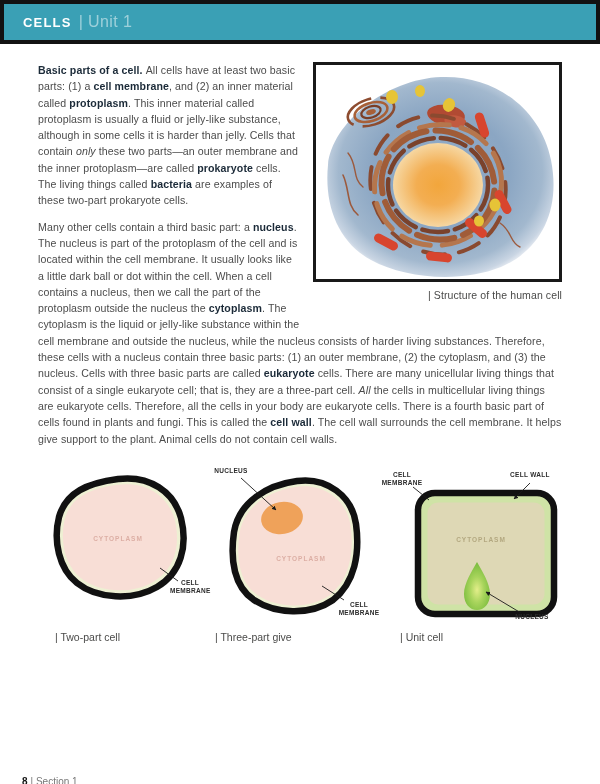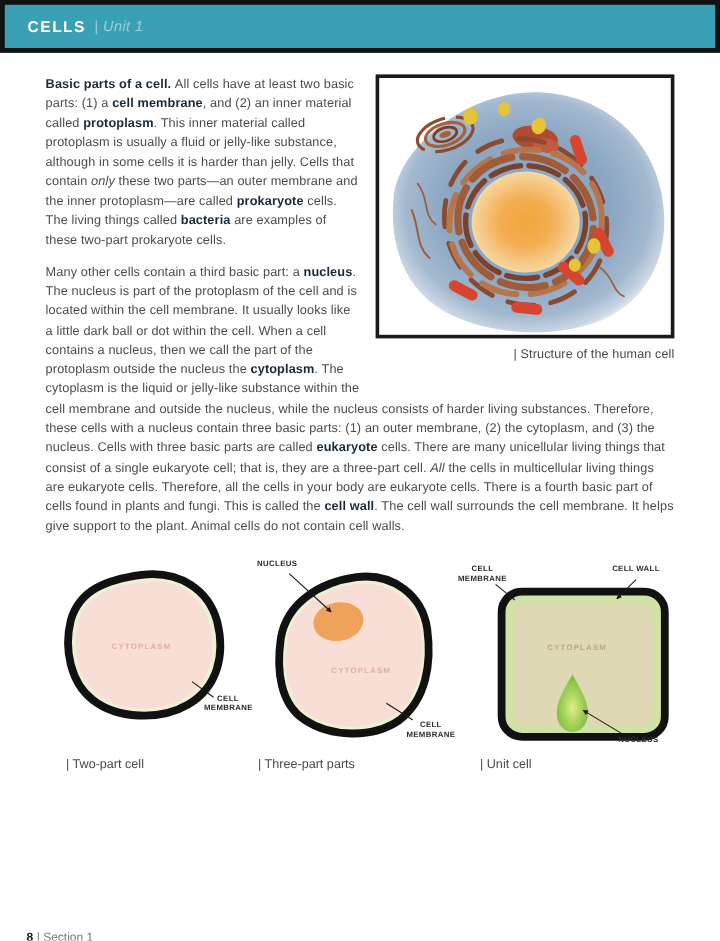--- a/index.html
+++ b/index.html
@@ -4,21 +4,21 @@
 <style>
   html,body{margin:0;padding:0;background:#ffffff;}
   .page{position:relative;width:600px;height:784px;background:#ffffff;overflow:hidden;
         font-family:"Liberation Sans",sans-serif;padding-left:40px;-webkit-font-smoothing:antialiased;}
 
   
   .unit-banner{position:absolute;left:0;top:0;width:600px;height:44px;box-sizing:border-box;
                background:var(--accent_teal,#3aa0b5);border:4px solid #121212;
                display:flex;align-items:center;padding-left:19px;}
   .banner-title{color:#ffffff;font-weight:700;font-size:13px;letter-spacing:1.2px;}
-  .banner-unit{color:rgba(255,255,255,0.5);font-size:12px;margin-left:7px;letter-spacing:.4px;font-style:italic;}
+  .banner-unit{color:rgba(255,255,255,0.5);font-size:16px;margin-left:7px;letter-spacing:.4px;}
 
   
   .article{position:absolute;left:38px;top:62px;width:524px;
            font-size:10.6px;line-height:16.3px;color:var(--body_text,#4b4b4b);letter-spacing:.1px;}
   .article p{margin:0 0 10px 0;}
   .rt-b{font-weight:700;color:var(--bold_text,#1b2a38);text-align:right;}
   .rt-i{font-style:italic;}
 
   
   .cellfig{float:right;width:249px;margin:1px 0 21px 12px;text-align:right;}
@@ -173,21 +173,21 @@
         <line x1="33" y1="24" x2="49" y2="37" stroke="#1a1a1a" stroke-width="0.9"></line>
         <line x1="150" y1="20" x2="134" y2="36" stroke="#1a1a1a" stroke-width="0.9" marker-end="url(#ah3)"></line>
         <line x1="141" y1="150" x2="106" y2="129" stroke="#1a1a1a" stroke-width="0.9" marker-end="url(#ah3)"></line>
       </svg>
       <div class="dlabel" style="left:0px;top:8px;width:44px;">CELL MEMBRANE</div>
       <div class="dlabel" style="left:122px;top:8px;width:56px;">CELL WALL</div>
       <div class="dlabel" style="left:126px;top:150px;width:52px;">NUCLEUS</div>
     </div>
 
     <div class="dcap dcap1">| Two-part cell</div>
-    <div class="dcap dcap2">| Three-part parts</div>
+    <div class="dcap dcap2">| Three-part give</div>
     <div class="dcap dcap3">| Unit cell</div>
   </div>
 
   <footer class="page-footer">
     <span class="page-number">8</span><span>| Section 1</span>
   </footer>
 
 </div>
 
 </body></html>

